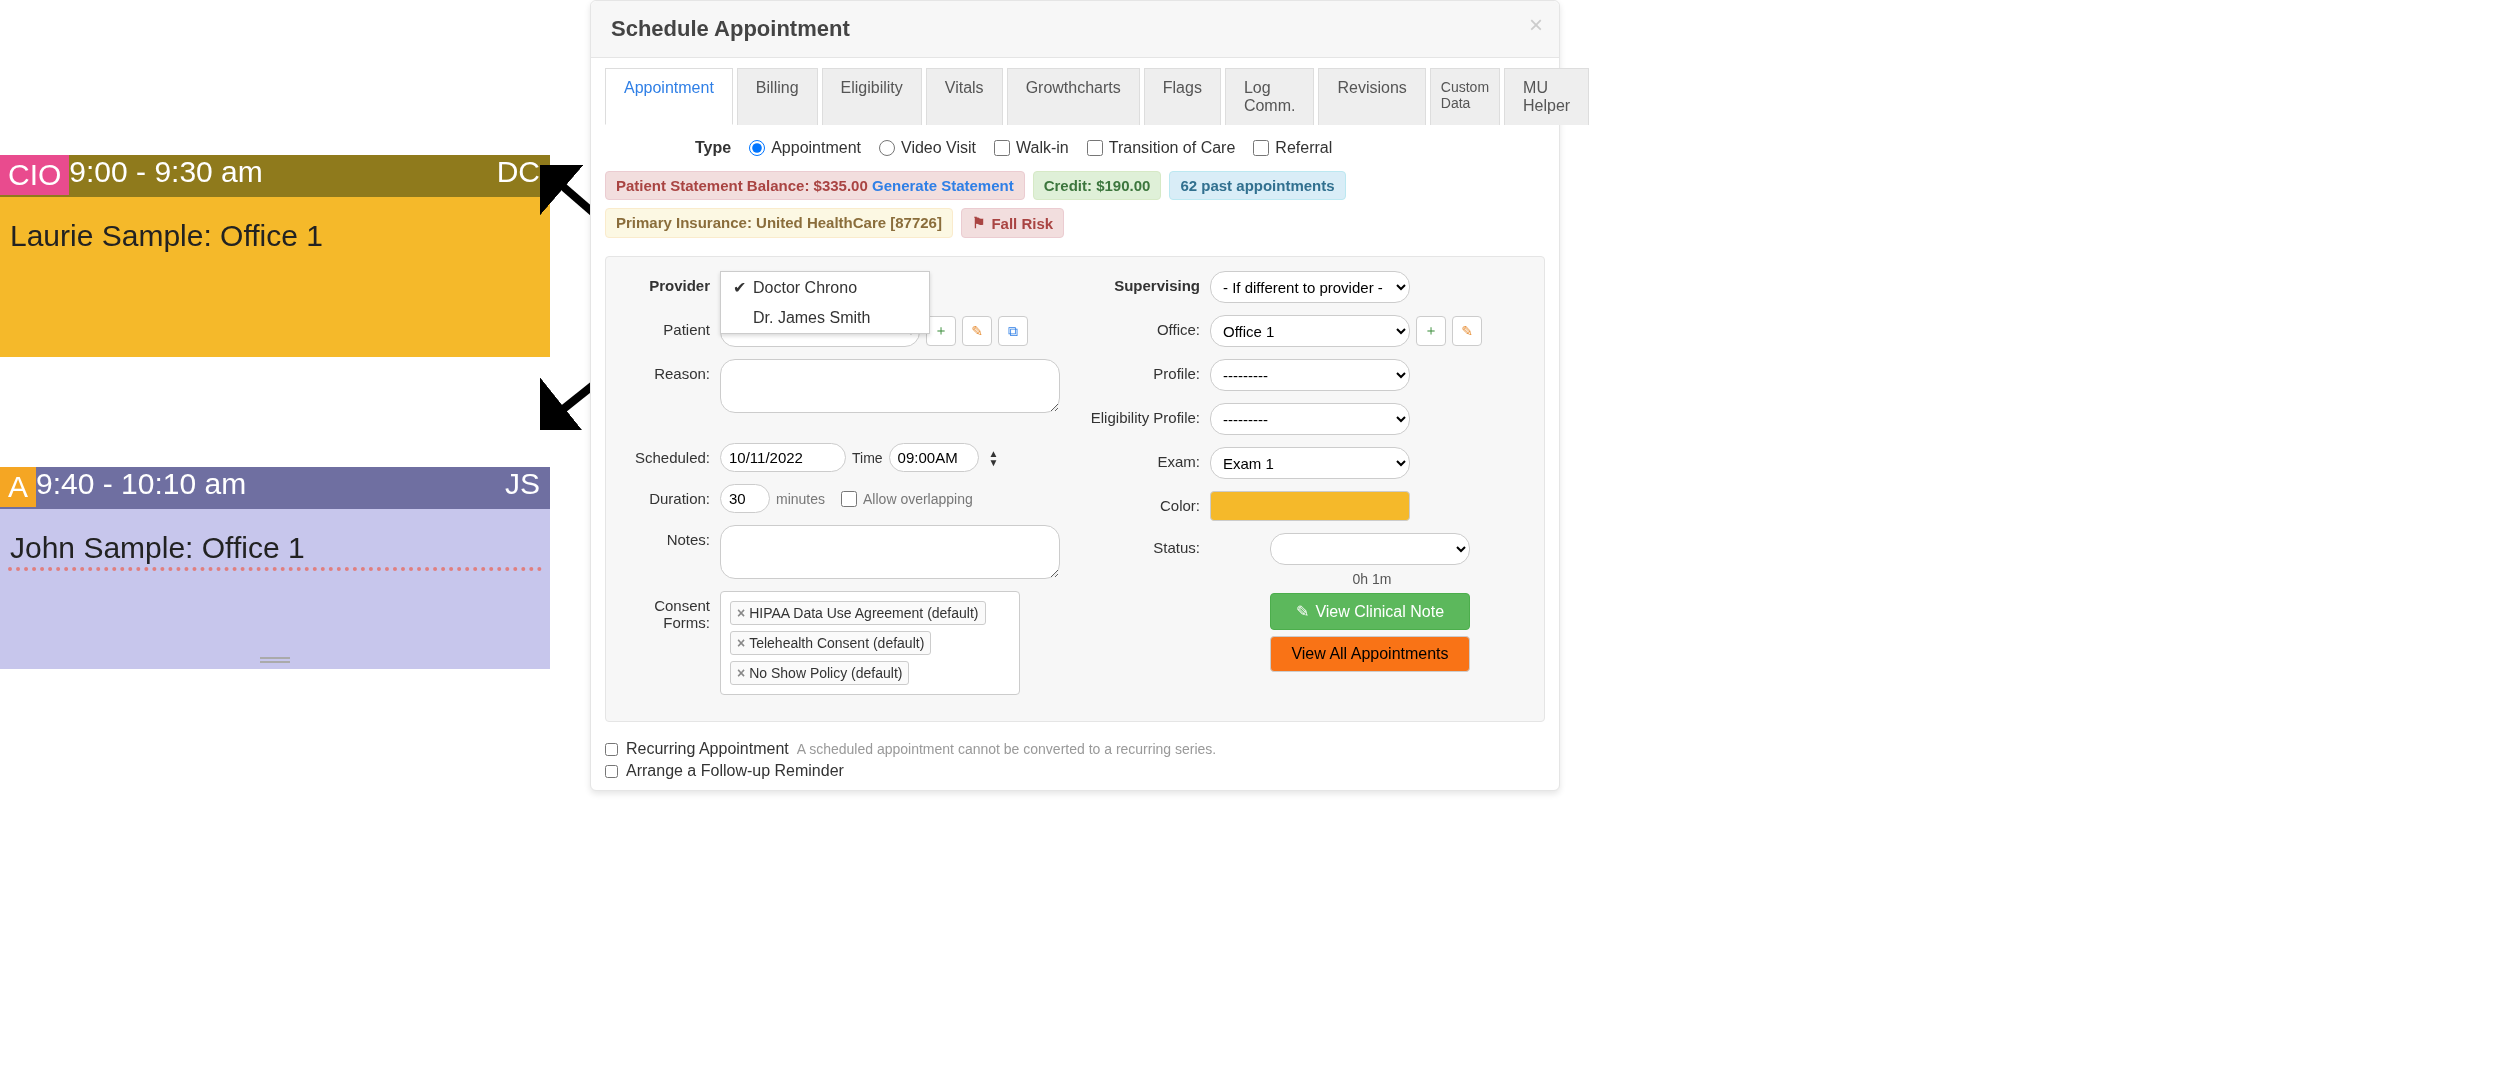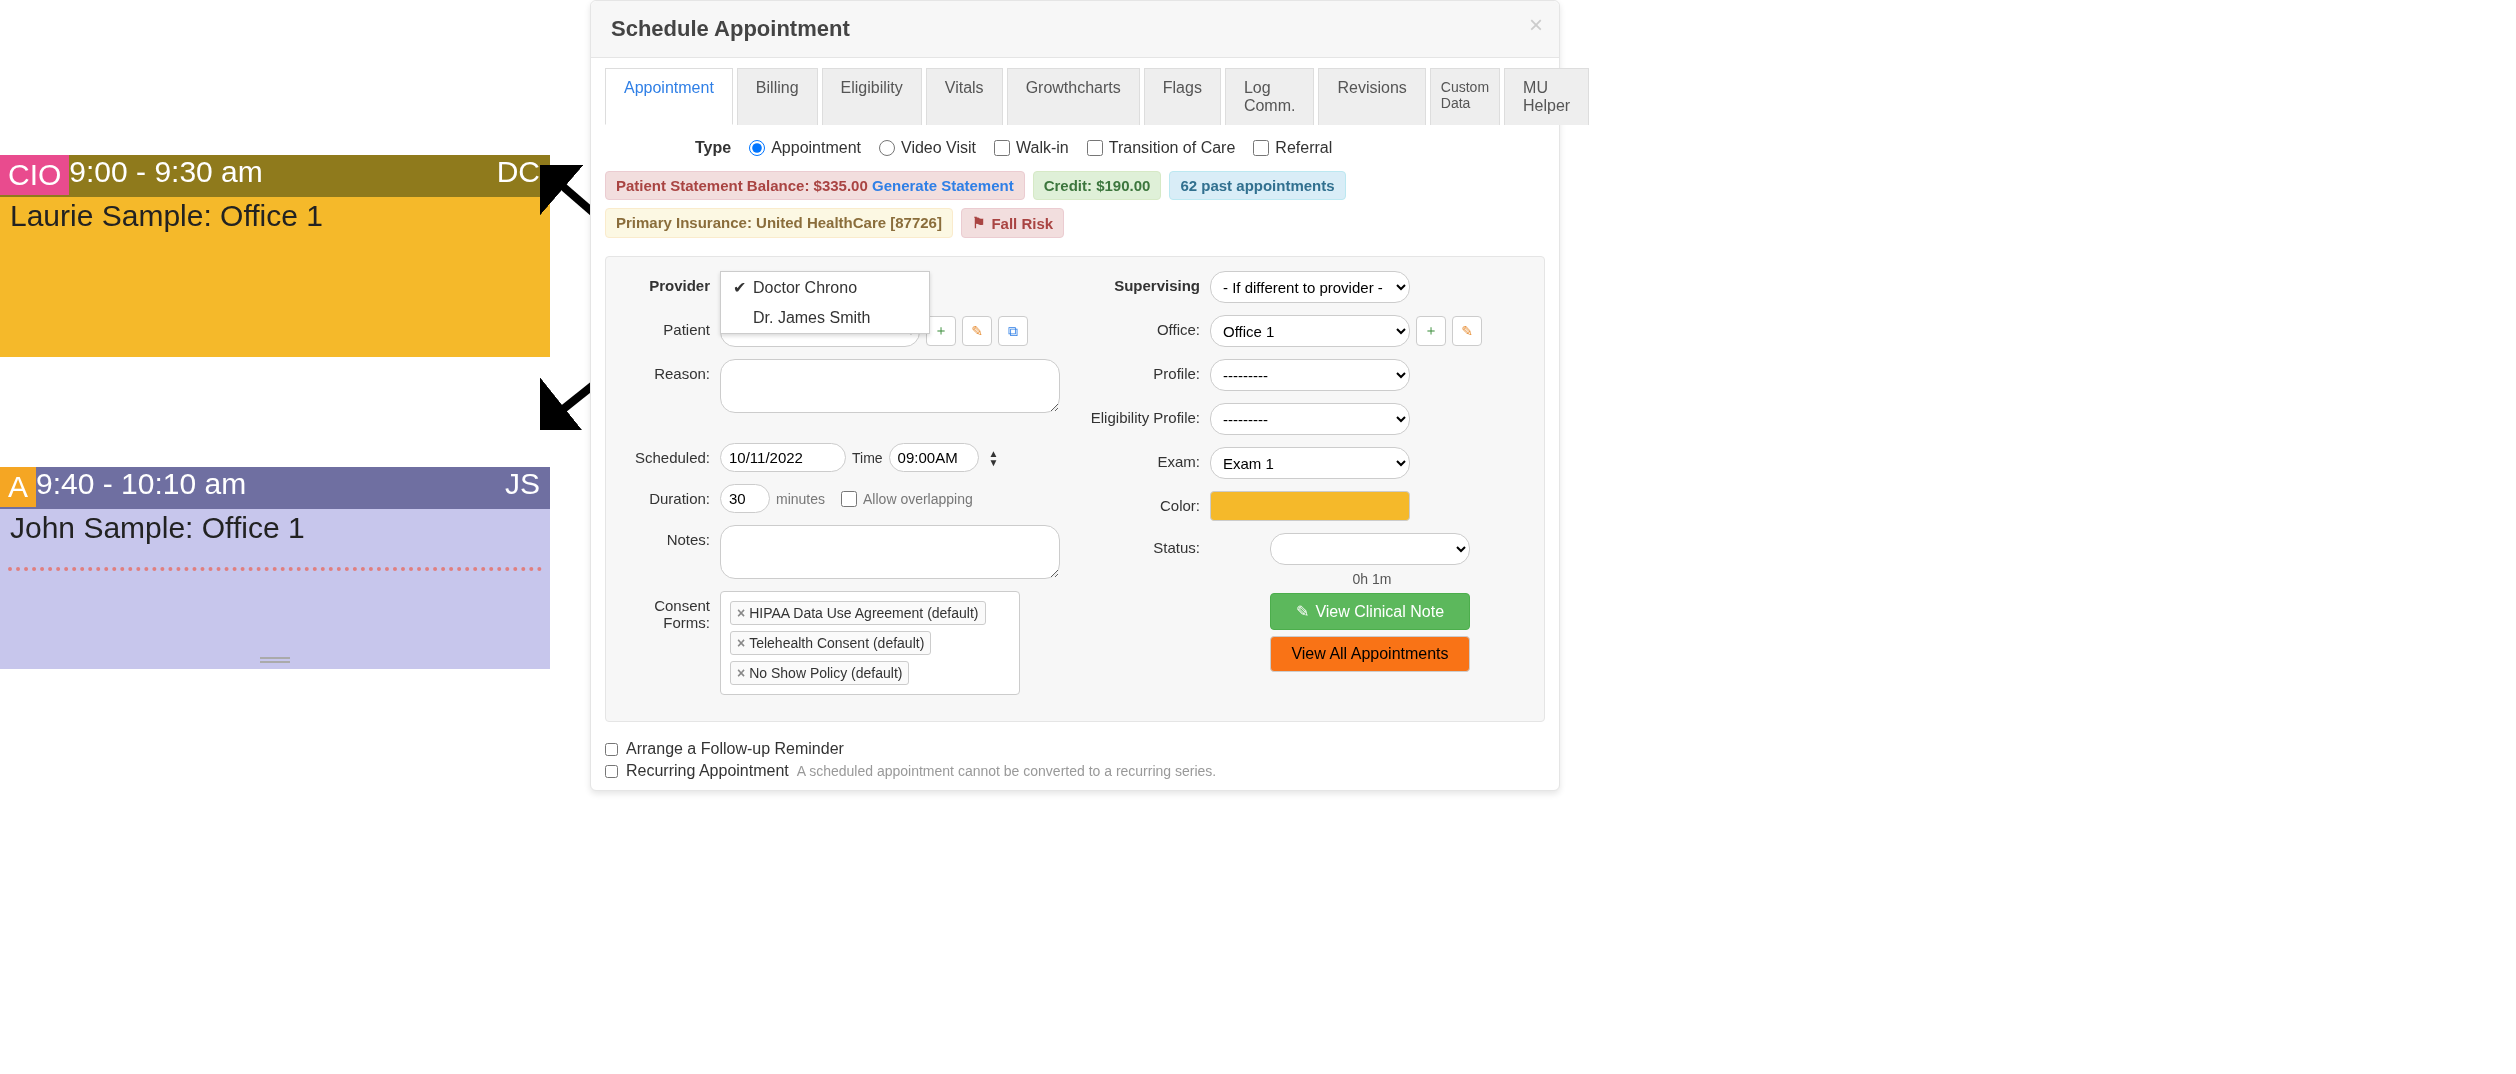--- a/index.html
+++ b/index.html
@@ -5,21 +5,21 @@
 * { box-sizing: border-box; margin: 0; padding: 0; }
 body { font-family: "Helvetica Neue", Helvetica, Arial, sans-serif; font-size: 14px; color: #333; background: #fff; width: 2516px; height: 1074px; position: relative; }
 
 
 .calendar-area { position: absolute; left: 0; top: 155px; width: 550px; }
 .cal-block { position: relative; margin-bottom: 5px; }
 .cal-header { display: flex; height: 42px; font-size: 30px; color: #fff; }
 .cal-badge { display: inline-flex; align-items: center; justify-content: center; height: 40px; padding: 0 8px; font-weight: 500; }
 .cal-time { flex: 1; }
 .cal-initials { padding-right: 10px; font-weight: 500; }
-.cal-body { padding: 0 8px 0 8px; font-size: 30px; color: #222; min-height: 160px; border: 2px dotted transparent; }
+.cal-body { padding: 20px 8px 0 8px; font-size: 30px; color: #222; min-height: 160px; border: 2px dotted transparent; }
 .block1 .cal-header { background: #8f7a1c; }
 .block1 .cal-badge { background: #e94b8e; color:#fff }
 .block1 .cal-body { background: #f5b92a; }
 .block2 { margin-top: 110px; }
 .block2 .cal-header { background: #6f6fa1; }
 .block2 .cal-badge { background: #f5a623; color:#fff; }
 .block2 .cal-body { background: #c7c6ec; position:relative; }
 .block2 .cal-body::after { content:""; position:absolute; left:6px; right:6px; top:56px; border-top:4px dotted #e07f7f; }
 .drag-handle { position:absolute; bottom:4px; left:50%; transform:translateX(-50%); width:30px; height:6px; display:flex; flex-direction:column; gap:2px;}
 .drag-handle div{height:2px;background:#aaa;}
@@ -342,21 +342,21 @@
             </button>
           <button class="btn full-w">View All Appointments</button>
         </div>
       </div>
     </div>
   </div>
 
   <div class="bottom-checks">
     <div class="row">
         <input type="checkbox" style="">
-        <span>Arrange a Follow-up Reminder</span>
-      </div>
-    <div class="row">
-        <input type="checkbox" style="">
         <span>Recurring Appointment</span> 
         <span class="hint">A scheduled appointment cannot be converted to a recurring series.</span>
       </div>
+    <div class="row">
+        <input type="checkbox" style="">
+        <span>Arrange a Follow-up Reminder</span>
+      </div>
   </div>
 </div>
 
 </body></html>

